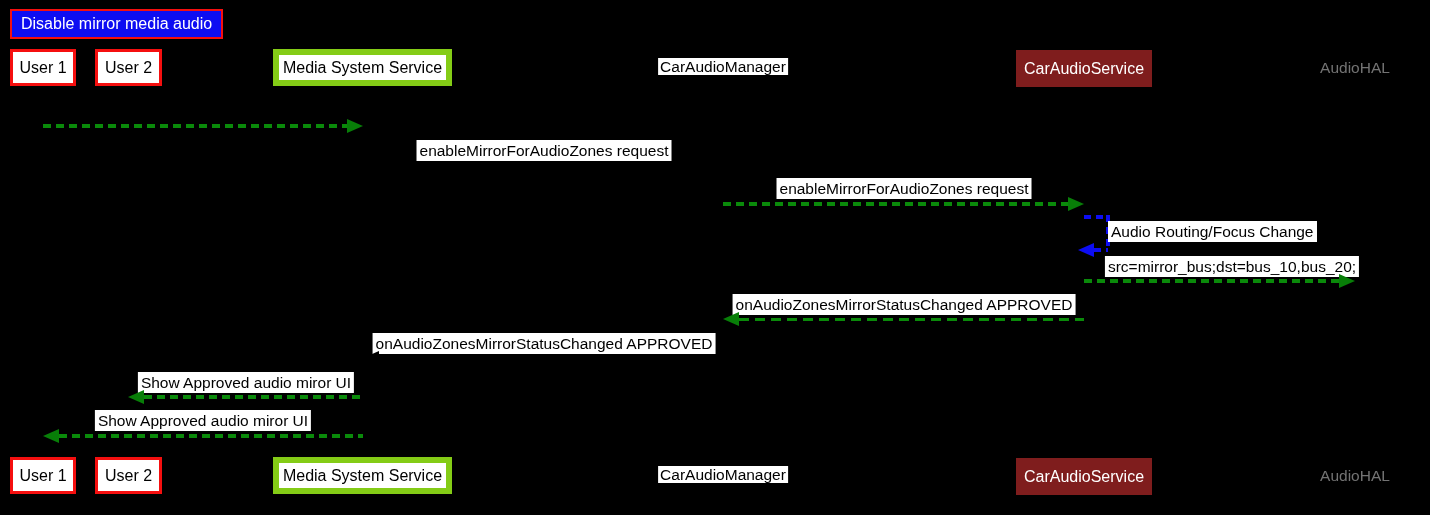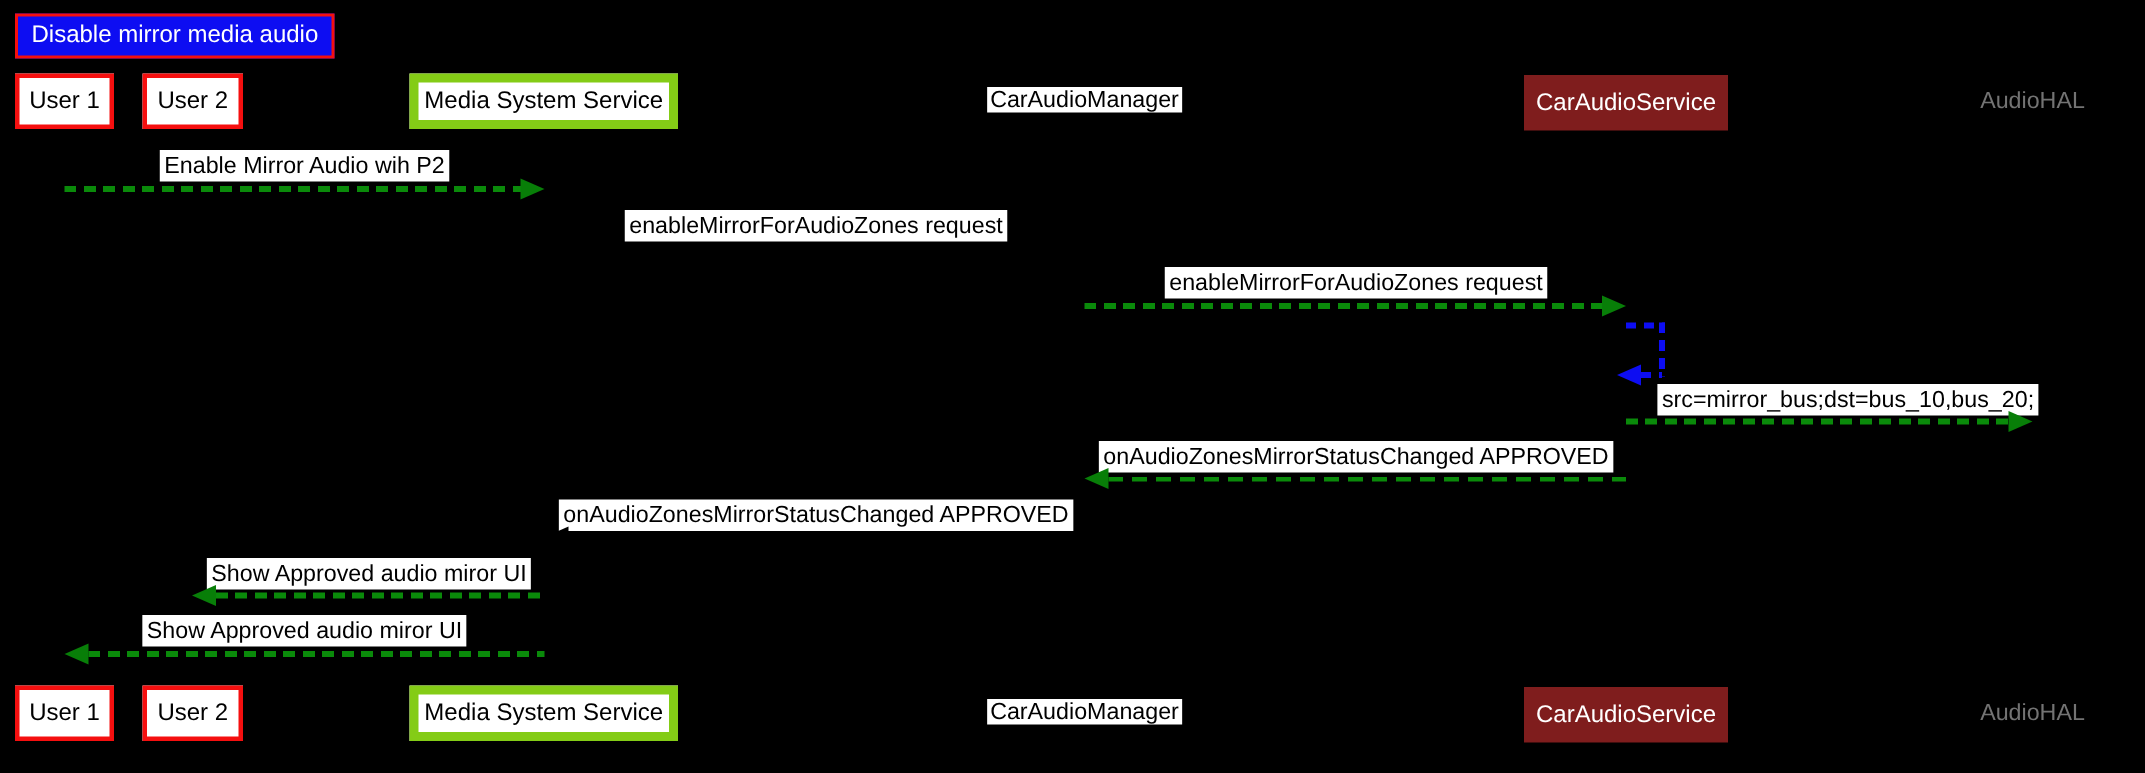--- a/index.html
+++ b/index.html
@@ -55,36 +55,36 @@
 
   <div class="title-box">Disable mirror media audio</div>
 
   <div class="pbox red" style="left:10px;top:49px;width:66px;">User 1</div>
   <div class="pbox red" style="left:95px;top:49px;width:67px;">User 2</div>
   <div class="pbox green" style="left:273px;top:49px;width:179px;">Media System Service</div>
   <div class="plabel-white" style="left:723px;top:58px;">CarAudioManager</div>
   <div class="pbox blue" style="left:1016px;top:50px;width:136px;">CarAudioService</div>
   <div class="plabel-plain" style="left:1355px;top:59px;">AudioHAL</div>
 
-  <div class="msg-label" style="left:203px;top:100px;">Enable Mirror Audio wih P2</div>
   <div class="dash-h" style="left:43px;top:124px;width:305px;"></div>
   <div class="head r" style="left:347px;top:119px;"></div>
 
   <div class="msg-label" style="left:544px;top:140px;">enableMirrorForAudioZones request</div>
   <div class="dash-h ink" style="left:363px;top:166px;width:328px;"></div>
   <div class="head r ink" style="left:707px;top:161px;"></div>
 
   <div class="msg-label" style="left:904px;top:178px;">enableMirrorForAudioZones request</div>
   <div class="dash-h" style="left:723px;top:202px;width:346px;"></div>
   <div class="head r" style="left:1068px;top:197px;"></div>
 
   <div class="dash-h blue" style="left:1084px;top:215px;width:26px;"></div>
   <div class="dash-v blue" style="left:1106px;top:215px;height:36px;"></div>
   <div class="dash-h blue" style="left:1094px;top:248px;width:14px;"></div>
   <div class="head l blue" style="left:1078px;top:243px;"></div>
+  <div class="msg-label noshift" style="left:1108px;top:221px;">Audio Routing/Focus Change</div>
 
   <div class="msg-label" style="left:1220px;top:256px;margin-left:12px;">src=mirror_bus;dst=bus_10,bus_20;</div>
   <div class="dash-h" style="left:1084px;top:279px;width:256px;"></div>
   <div class="head r" style="left:1339px;top:274px;"></div>
 
   <div class="msg-label" style="left:904px;top:294px;">onAudioZonesMirrorStatusChanged APPROVED</div>
   <div class="head l" style="left:723px;top:312px;"></div>
   <div class="dash-h thin" style="left:739px;top:318px;width:345px;"></div>
 
   <div class="msg-label" style="left:544px;top:333px;">onAudioZonesMirrorStatusChanged APPROVED</div>

